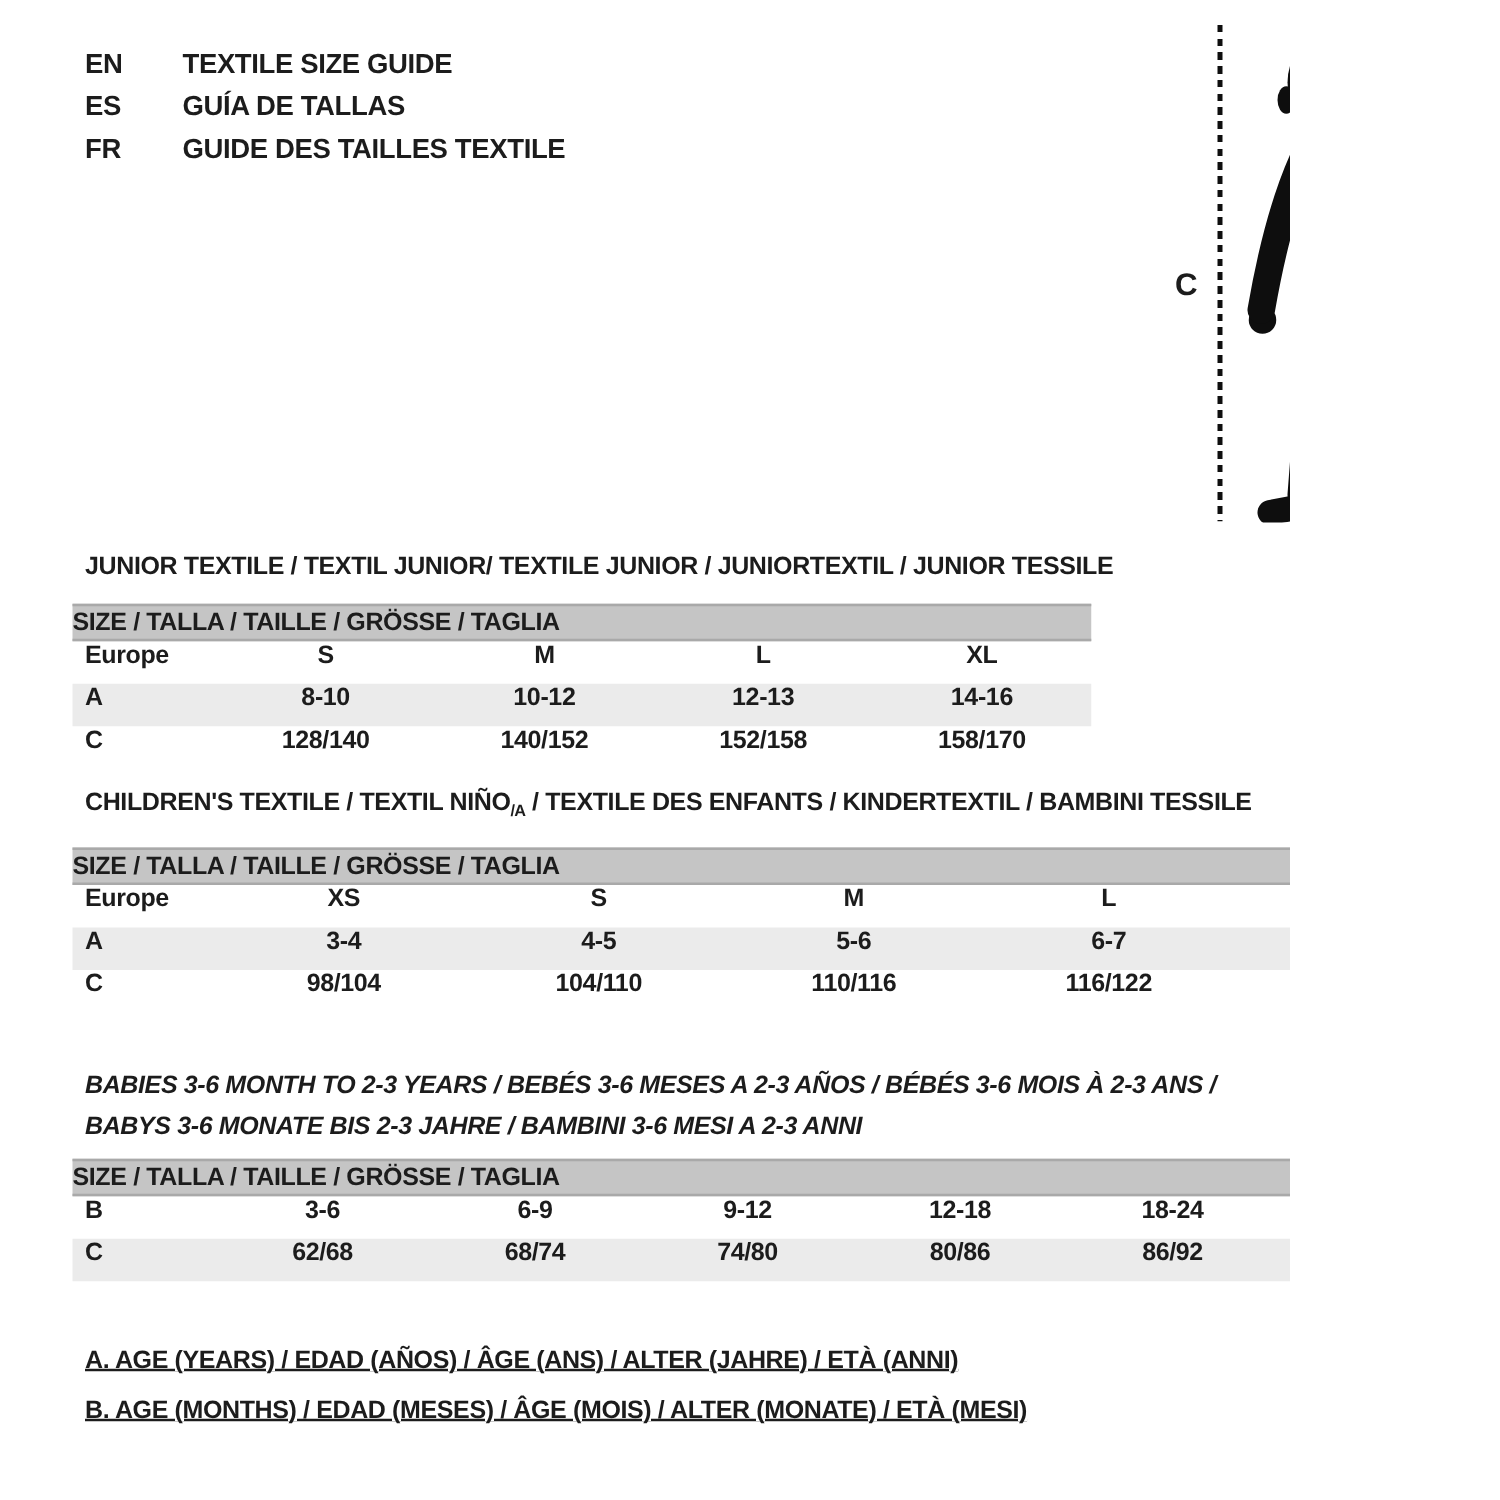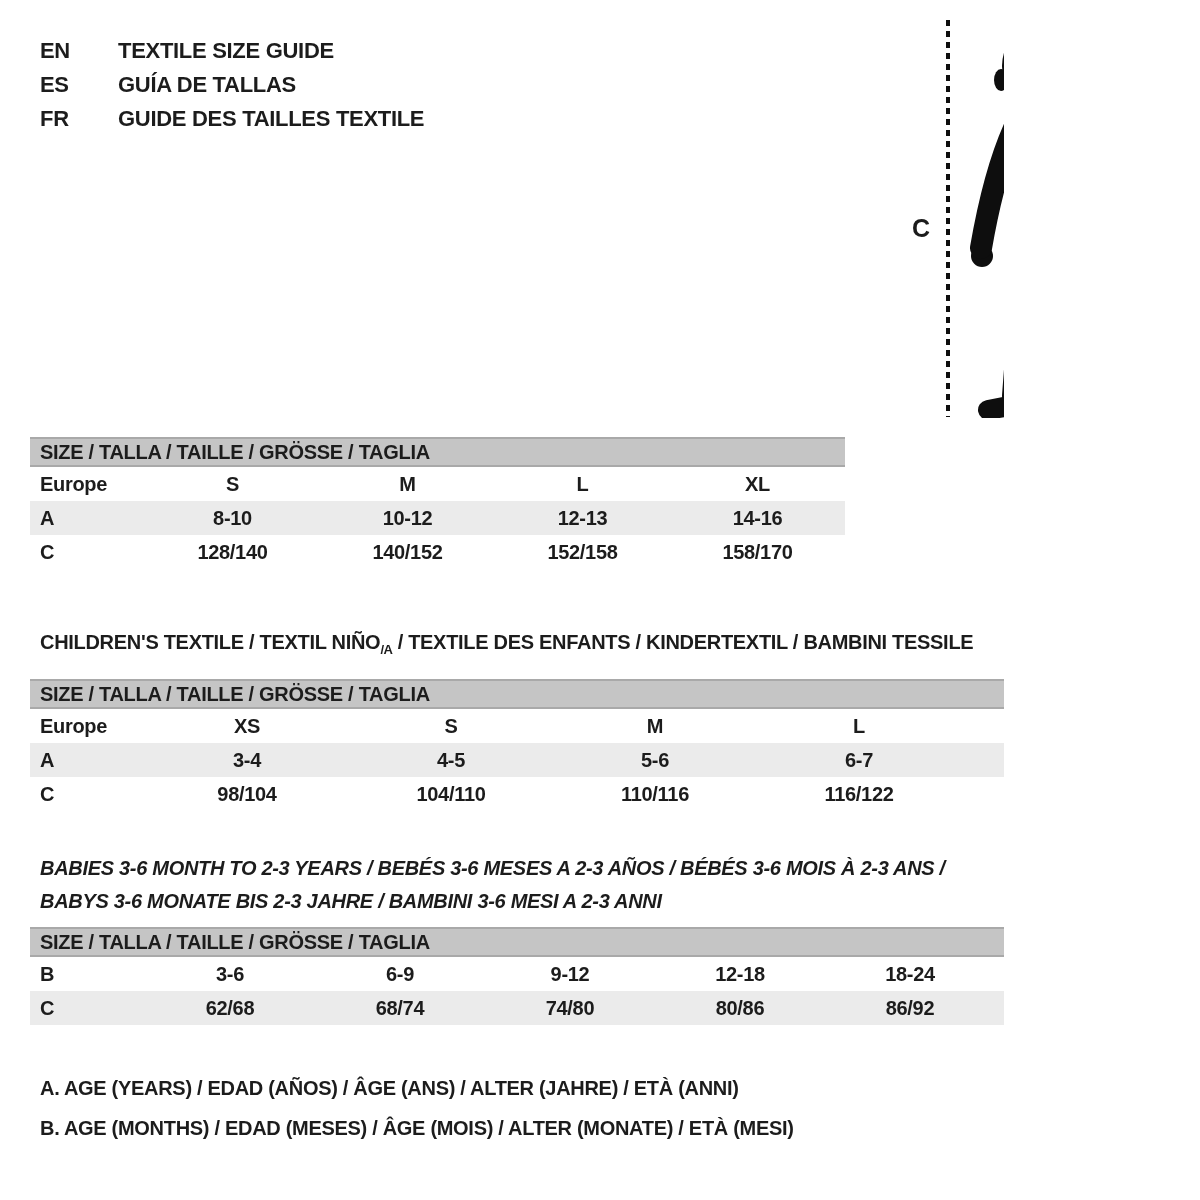--- a/index.html
+++ b/index.html
@@ -14,21 +14,21 @@
   html, body { margin: 0; padding: 0; }
   body {
     width: 1200px; height: 1200px;
     background: var(--bg);
     font-family: "Liberation Sans", sans-serif;
     font-weight: 700;
     color: var(--text);
   }
   .canvas {
     position: relative; width: 1004px; height: 1200px;
-    overflow: hidden; letter-spacing: -0.3px;
+    overflow: hidden; letter-spacing: -0.3px; margin-left: 28px;
   }
 
   
   .languages { position: absolute; left: 40px; top: 34px; }
   .lang-row { display: flex; height: 34px; align-items: center; font-size: 22px; }
   .lang-code { width: 78px; }
 
   
   .measure-line {
     position: absolute; left: 946px; top: 20px; width: 4px; height: 397px;
@@ -43,30 +43,30 @@
   #sec-children { top: 626px; width: 1135px; }
   #sec-babies { top: 852px; width: 1135px; }
   .sec-title { font-size: 20px; line-height: 33px; padding-left: 10px; margin-bottom: 13px; white-space: nowrap; }
   #sec-babies .sec-title { margin-bottom: 9px; font-style: italic; }
   .sec-title .sub { font-size: 13px; vertical-align: -5px; letter-spacing: -0.5px; }
 
   .tbl-header {
     height: 30px; background: var(--header);
     border-top: 2px solid var(--header-edge);
     border-bottom: 2px solid var(--header-edge);
-    display: flex; align-items: center; padding-left: 10px;
+    display: flex; align-items: center; 
     font-size: 20px;
   }
-  .tbl-row { display: flex; height: 34px; align-items: center; font-size: 20px; }
+  .tbl-row { display: flex; height: 34px; align-items: flex-start; font-size: 20px; }
   .tbl-row.shaded { background: var(--shaded); }
   .cell-label { width: 115px; padding-left: 10px; flex: none; }
   .cell-val { flex: 1; text-align: center; }
 
   
-  .legend { position: absolute; left: 40px; top: 1068px; }
+  .legend { position: absolute; left: 40px; top: 1068px; text-decoration: underline; }
   .legend-line { height: 40px; display: flex; align-items: center; font-size: 20px; white-space: nowrap; }
 </style>
 </head>
 <body>
 
 <div class="canvas">
 
   <div class="languages">
       <div class="lang-row">
         <span class="lang-code">EN</span>
@@ -100,20 +100,23 @@
       <path d="M48,106 C34,136 22,178 13,230" stroke-width="22"></path>
       <path d="M124,106 C136,130 142,158 137,176" stroke-width="24"></path>
       <path d="M60,274 L52,378" stroke-width="36"></path>
       <path d="M116,274 L124,382" stroke-width="36"></path>
       <path d="M52,386 L20,392" stroke-width="20"></path>
       <path d="M124,390 L156,394" stroke-width="18"></path>
     </g>
   </svg>
 
   <div class="section" id="sec-junior">
+      <div class="sec-title">
+        <div><span>JUNIOR TEXTILE / TEXTIL JUNIOR/ TEXTILE JUNIOR / JUNIORTEXTIL / JUNIOR TESSILE</span></div>
+      </div>
       <div class="tbl">
         <div class="tbl-header">SIZE / TALLA / TAILLE / GRÖSSE / TAGLIA</div>
         <div class="tbl-row">
           <div class="cell-label">Europe</div>
           <div class="cell-val">S</div>
           <div class="cell-val">M</div>
           <div class="cell-val">L</div>
           <div class="cell-val">XL</div>
         </div>
         <div class="tbl-row shaded">

